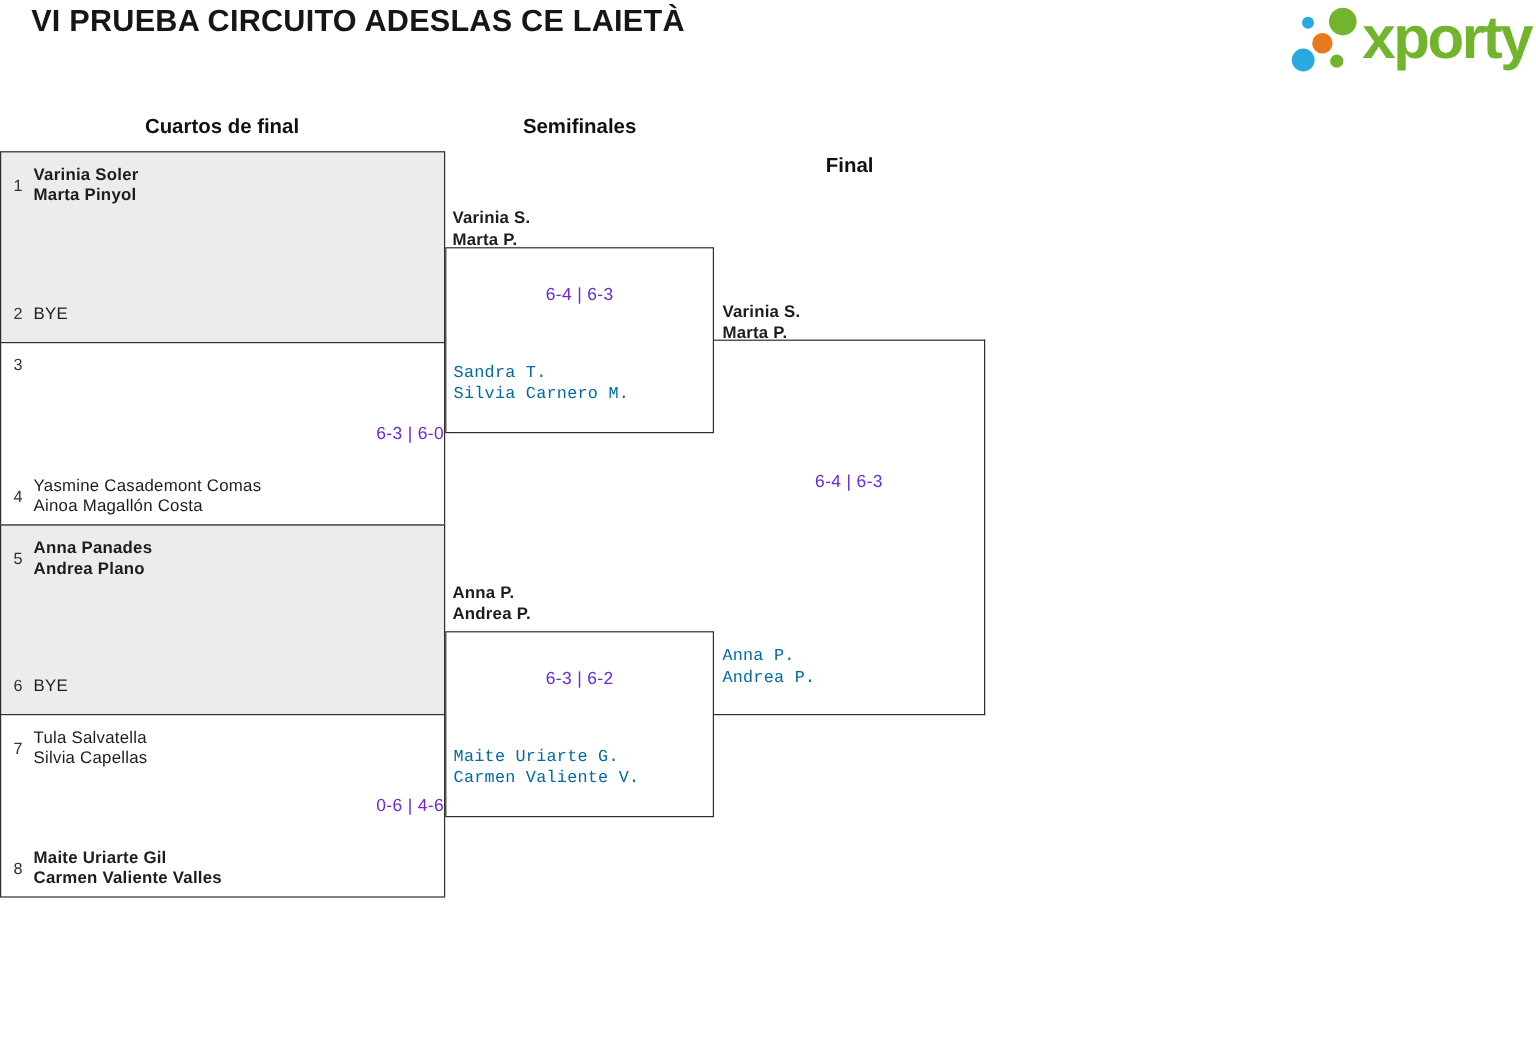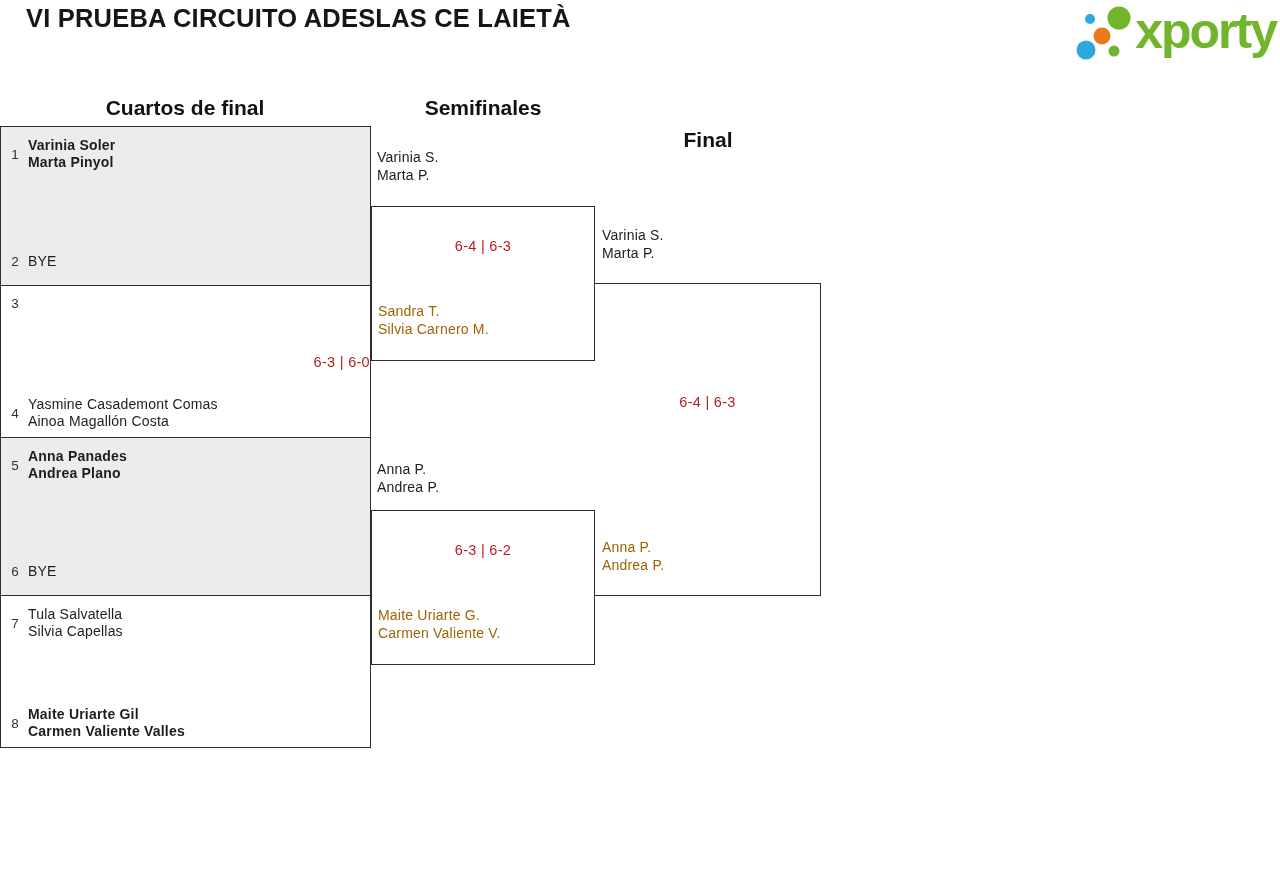--- a/index.html
+++ b/index.html
@@ -37,21 +37,21 @@
     line-height: 56px;
     font-weight: 800;
     letter-spacing: -2px;
     color: #72b52c;
   }
 
   
   .col-h {
     position: absolute;
     top: 96px;
-    font-size: 21px;
+    font-size: 17px;
     font-weight: 700;
     text-align: center;
     color: #111;
   }
   .col-h.c1 { left: 0;     width: 370px; }
   .col-h.c2 { left: 371px; width: 224px; }
   .col-h.c3 { left: 595px; width: 226px; margin-top: 32px; }
 
   
   .match-box {
@@ -61,21 +61,21 @@
     background: #ffffff;
   }
   .qf { left: 0; width: 371px; }
   .qf1 { top: 126px; height: 160px; background: #ececec; }
   .qf2 { top: 285px; height: 153px; }
   .qf3 { top: 437px; height: 159px; background: #ececec; }
   .qf4 { top: 595px; height: 153px; }
 
   .sf { left: 371px; width: 224px; height: 155px; }
   .sf1 { top: 206px; }
-  .sf2 { top: 510px; }
+  .sf2 { top: 526px; }
 
   .final-box {
     left: 595px; top: 283px;
     width: 226px; height: 313px;
     border-left: none;
   }
 
   
   .team-row {
     position: absolute;
@@ -101,44 +101,45 @@
   }
   .team.winner { font-weight: 700; }
 
   
   .score {
     position: absolute;
     left: 0; right: 0;
     text-align: center;
     font-size: 14.5px;
     letter-spacing: 0.3px;
-    color: #b91c1c;
+    color: #6d28d9;
   }
   .score.mid { top: 50%; transform: translateY(-50%); text-align: right; }
   .sf .score { top: 31px; }
   .final-box .score { top: 110px; }
 
   
   .adv-label {
     position: absolute;
     font-size: 14px;
     line-height: 18px;
     letter-spacing: 0.2px;
     color: #1d1d1d;
   }
-  .adv-label.winner { font-weight: 400; }
+  .adv-label.winner { font-weight: 700; margin-top: 24px; }
   .lbl-sf1-winner  { left: 377px; top: 148px; }
   .lbl-sf2-winner  { left: 377px; top: 460px; }
   .lbl-final-winner{ left: 602px; top: 226px; }
   .loser-label {
     position: absolute;
     font-size: 14px;
     line-height: 18px;
     letter-spacing: 0.2px;
-    color: #a16207;
+    color: #0369a1;
+    font-family: Liberation Mono, monospace;
   }
   .sf .loser-label { left: 6px; bottom: 22px; }
   .final-box .loser-label { left: 7px; bottom: 21px; }
 </style>
 </head>
 <body>
 
 <div class="page">
 
   <div class="title">
@@ -207,20 +208,21 @@
   </div>
 
   <div class="match-box qf qf4">
     <div class="team-row top">
       <span class="seed">7</span>
       <div class="team">
         <div>Tula Salvatella</div>
         <div>Silvia Capellas</div>
       </div>
     </div>
+    <div class="score mid">0-6 | 4-6</div>
     <div class="team-row bottom">
       <span class="seed">8</span>
       <div class="team winner">
         <div>Maite Uriarte Gil</div>
         <div>Carmen Valiente Valles</div>
       </div>
     </div>
   </div>
 
   <div class="adv-label winner lbl-sf1-winner">

